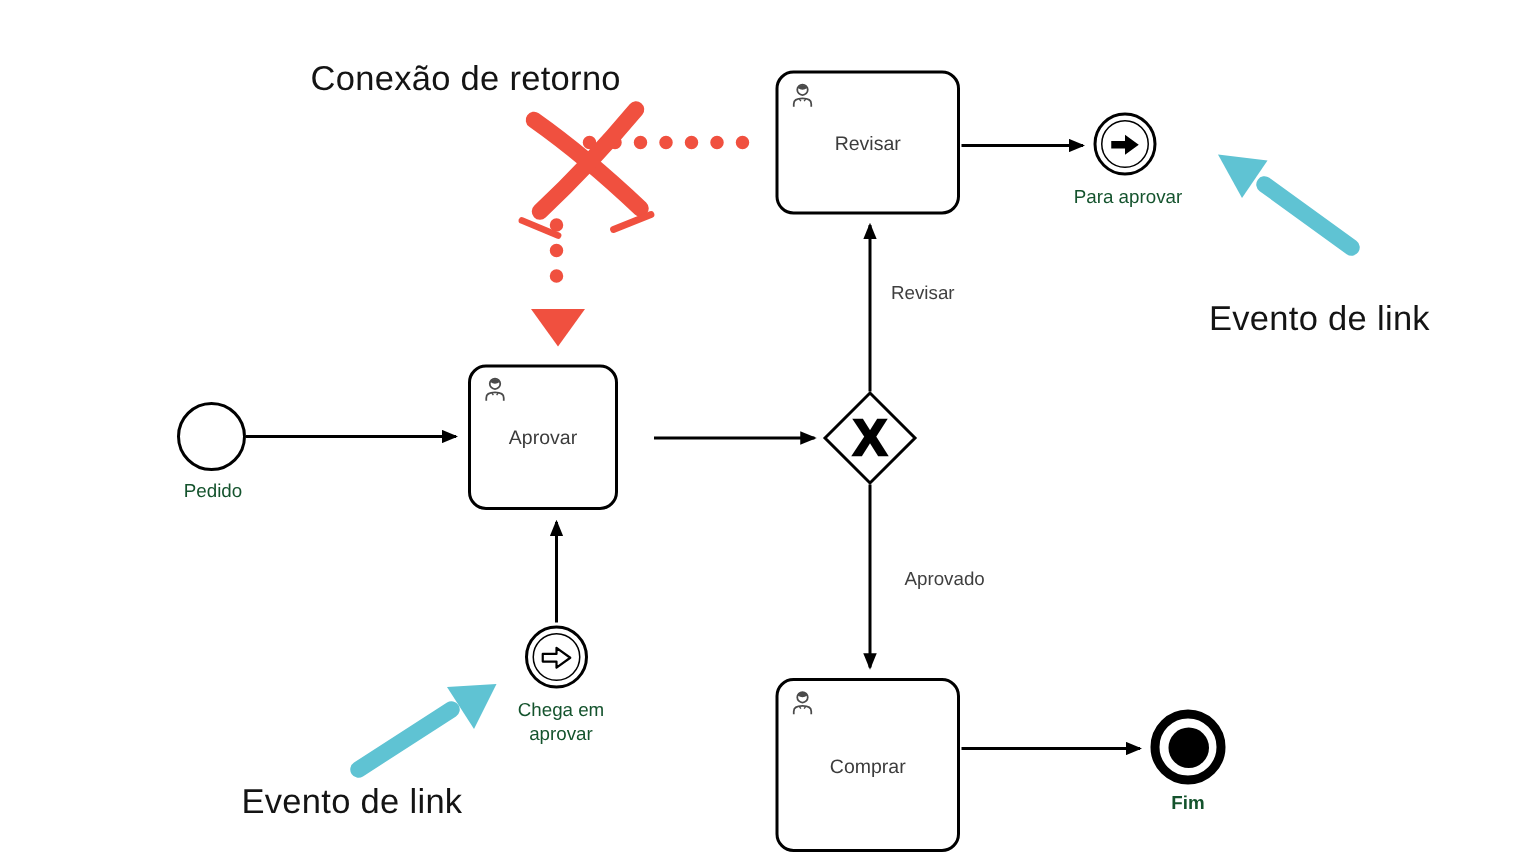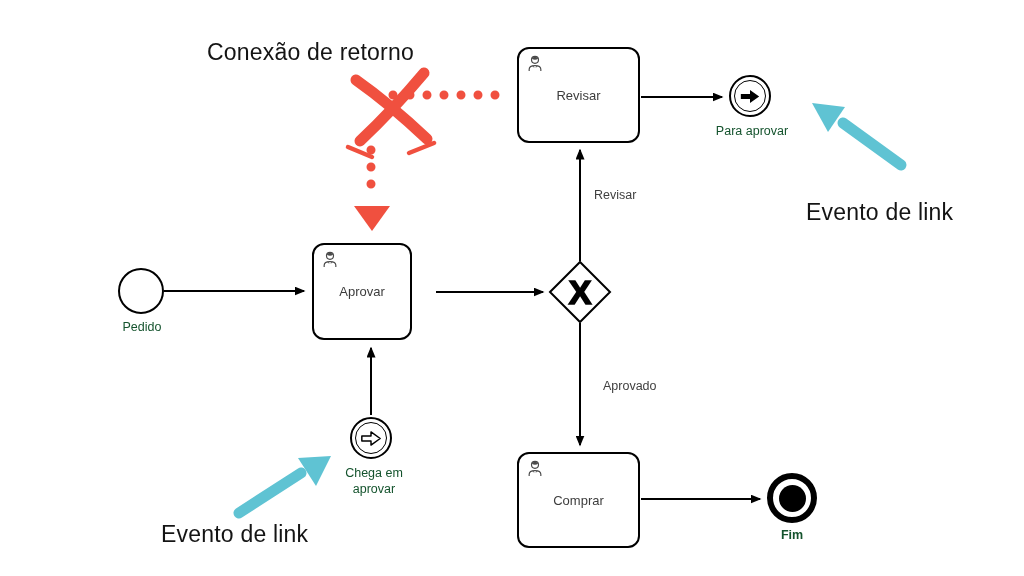--- a/index.html
+++ b/index.html
@@ -169,21 +169,21 @@
       <svg viewBox="0 0 24 24" width="20" height="20">
         <circle cx="12" cy="7" r="4.2" fill="none" stroke="#4a4a4a" stroke-width="1.4"></circle>
         <path d="M8.2 5.6 a4.2 4.2 0 0 1 7.6 0 a6.5 6.5 0 0 1 -7.6 0 z" fill="#4a4a4a"></path>
         <path d="M5 20.5 v-2.2 c0-3 3.2-4.4 7-4.4 s7 1.4 7 4.4 v2.2" fill="none" stroke="#4a4a4a" stroke-width="1.4"></path>
         <path d="M9.4 14.3 l1.3 1.8 M14.6 14.3 l-1.3 1.8" stroke="#4a4a4a" stroke-width="1.1" fill="none"></path>
       </svg>
     </span>
     <span class="task-label">Revisar</span>
   </div>
 
-  <div class="task" style="left:517px; top:452px; width:123px; height:96px;">
+  <div class="task" style="left:517px; top:452px; width:123px; height:116px;">
     <span class="user-icon">
       <svg viewBox="0 0 24 24" width="20" height="20">
         <circle cx="12" cy="7" r="4.2" fill="none" stroke="#4a4a4a" stroke-width="1.4"></circle>
         <path d="M8.2 5.6 a4.2 4.2 0 0 1 7.6 0 a6.5 6.5 0 0 1 -7.6 0 z" fill="#4a4a4a"></path>
         <path d="M5 20.5 v-2.2 c0-3 3.2-4.4 7-4.4 s7 1.4 7 4.4 v2.2" fill="none" stroke="#4a4a4a" stroke-width="1.4"></path>
         <path d="M9.4 14.3 l1.3 1.8 M14.6 14.3 l-1.3 1.8" stroke="#4a4a4a" stroke-width="1.1" fill="none"></path>
       </svg>
     </span>
     <span class="task-label">Comprar</span>
   </div>

